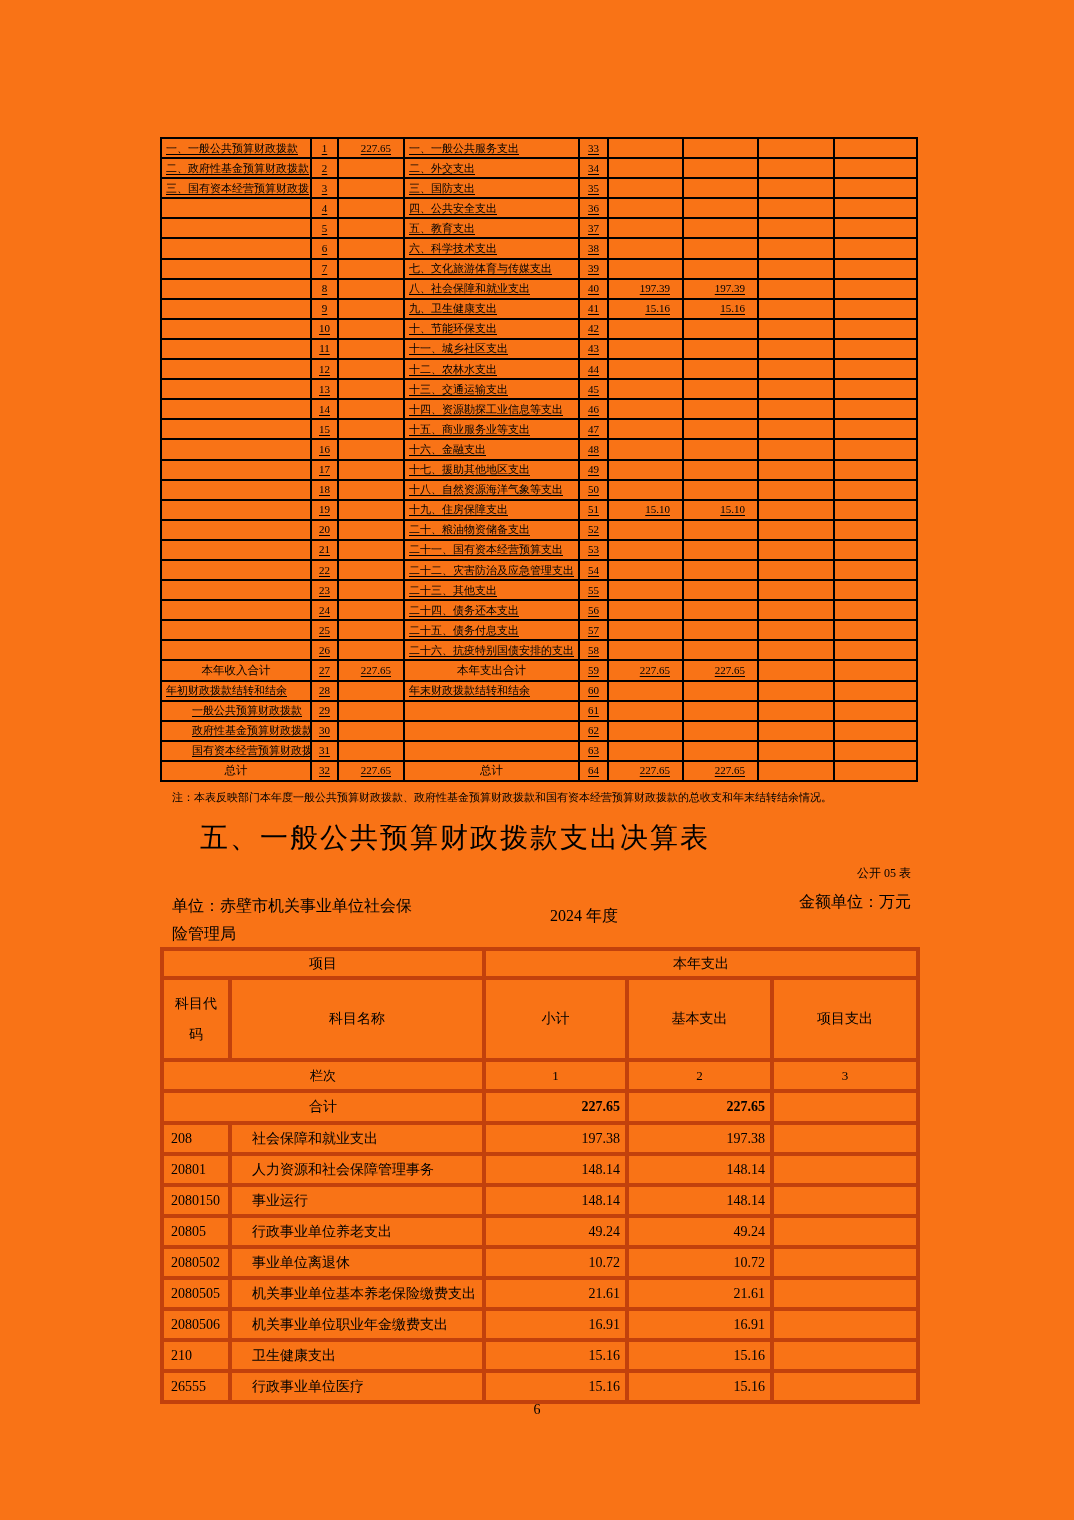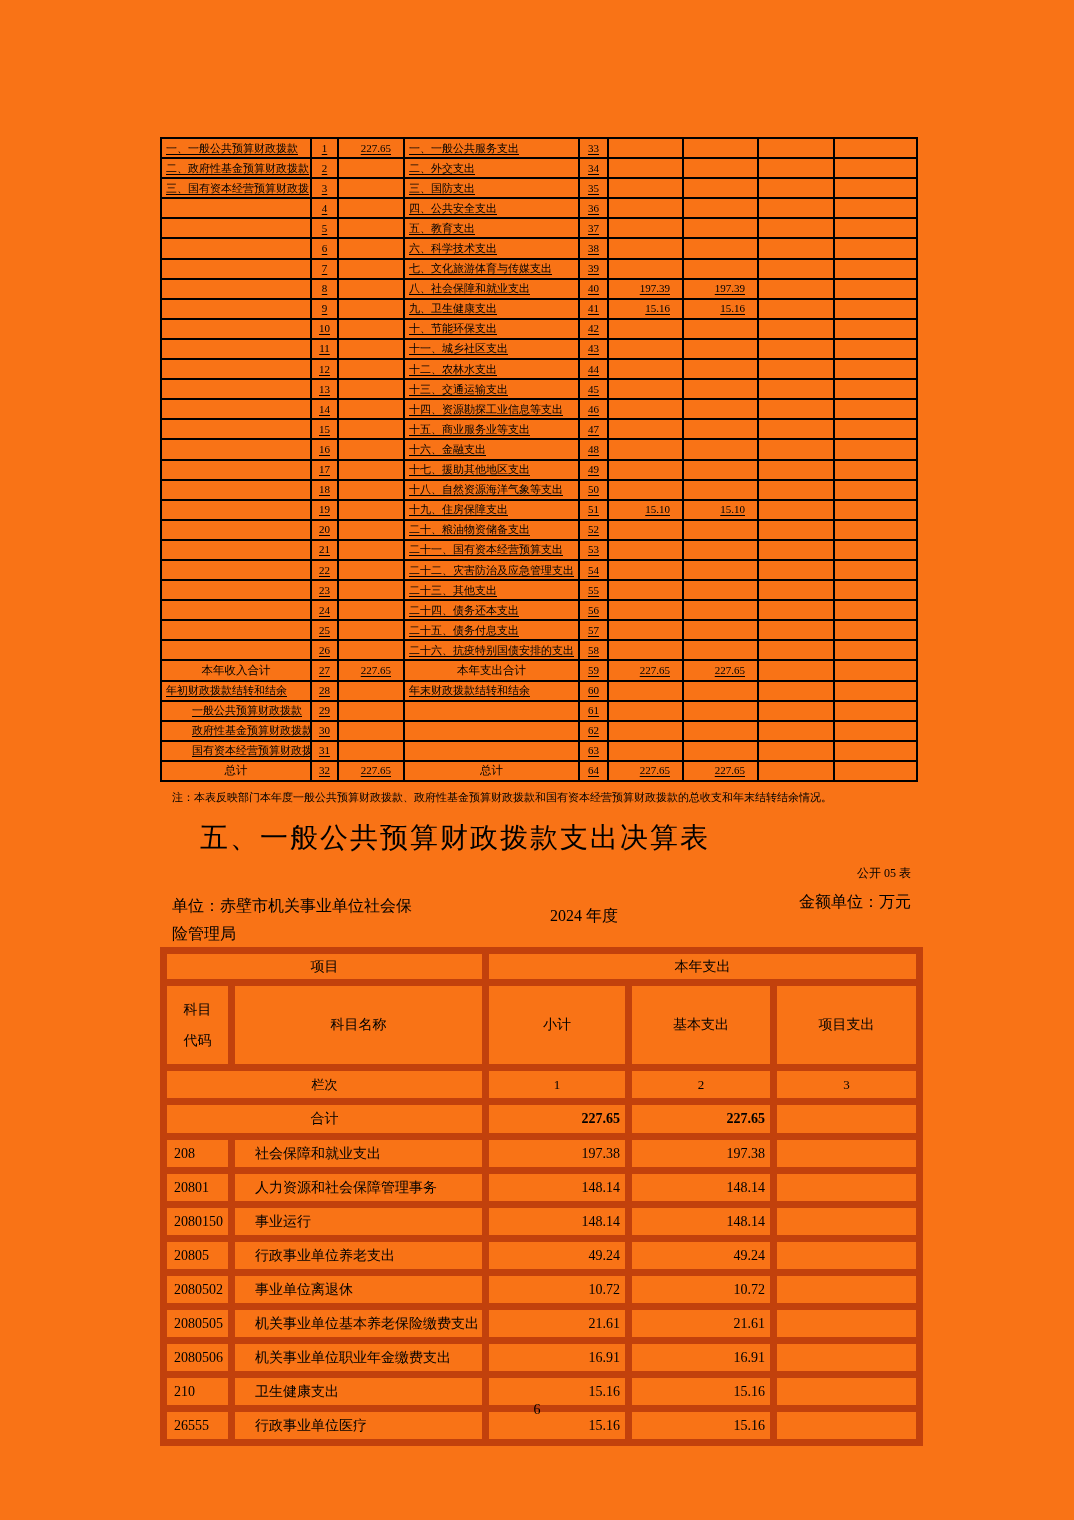--- a/index.html
+++ b/index.html
@@ -29,21 +29,21 @@
     font-size:28px; letter-spacing:2px; white-space:nowrap;
   }
   .code-line { position:absolute; top:728px; right:5px; font-size:12px;margin-left:17px; }
   .meta { position:absolute; top:755px; left:0; width:756px; height:56px; }
   .unit { position:absolute; left:12px; top:0; width:248px; font-size:16px; line-height:28px; word-break:break-all; }
   .year { position:absolute; left:342px; top:14px; font-size:16px;margin-left:48px; }
   .amt-unit { position:absolute; right:5px; top:0; font-size:16px; }
 
   
   table.t2 { position:absolute; top:810px; left:0; border-collapse:collapse; table-layout:fixed; width:756px; }
-  table.t2 td { border:7px solid #c2410c; font-size:14px; vertical-align:middle; padding:0; }
+  table.t2 td { border:4px solid #c2410c; font-size:14px; vertical-align:middle; padding:0; }
   .t2 tr.hr1 td { height:25px; text-align:center; }
   .t2 tr.hr2 td { height:78px; text-align:center; }
   .t2 td.code-h { line-height:31px; padding:0 10px; word-break:break-all; }
   .t2 tr.lanci td { height:27px; text-align:center; font-size:13px; }
   .t2 tr.heji td { height:28px; }
   .t2 tr.dr td { height:27px; }
   .t2 td.c-center { text-align:center; }
   .t2 td.code { text-align:left; padding-left:7px; }
   .t2 td.name { text-align:left; padding-left:20px; white-space:nowrap; overflow:hidden; }
   .t2 td.num  { text-align:right; padding-right:5px; }

